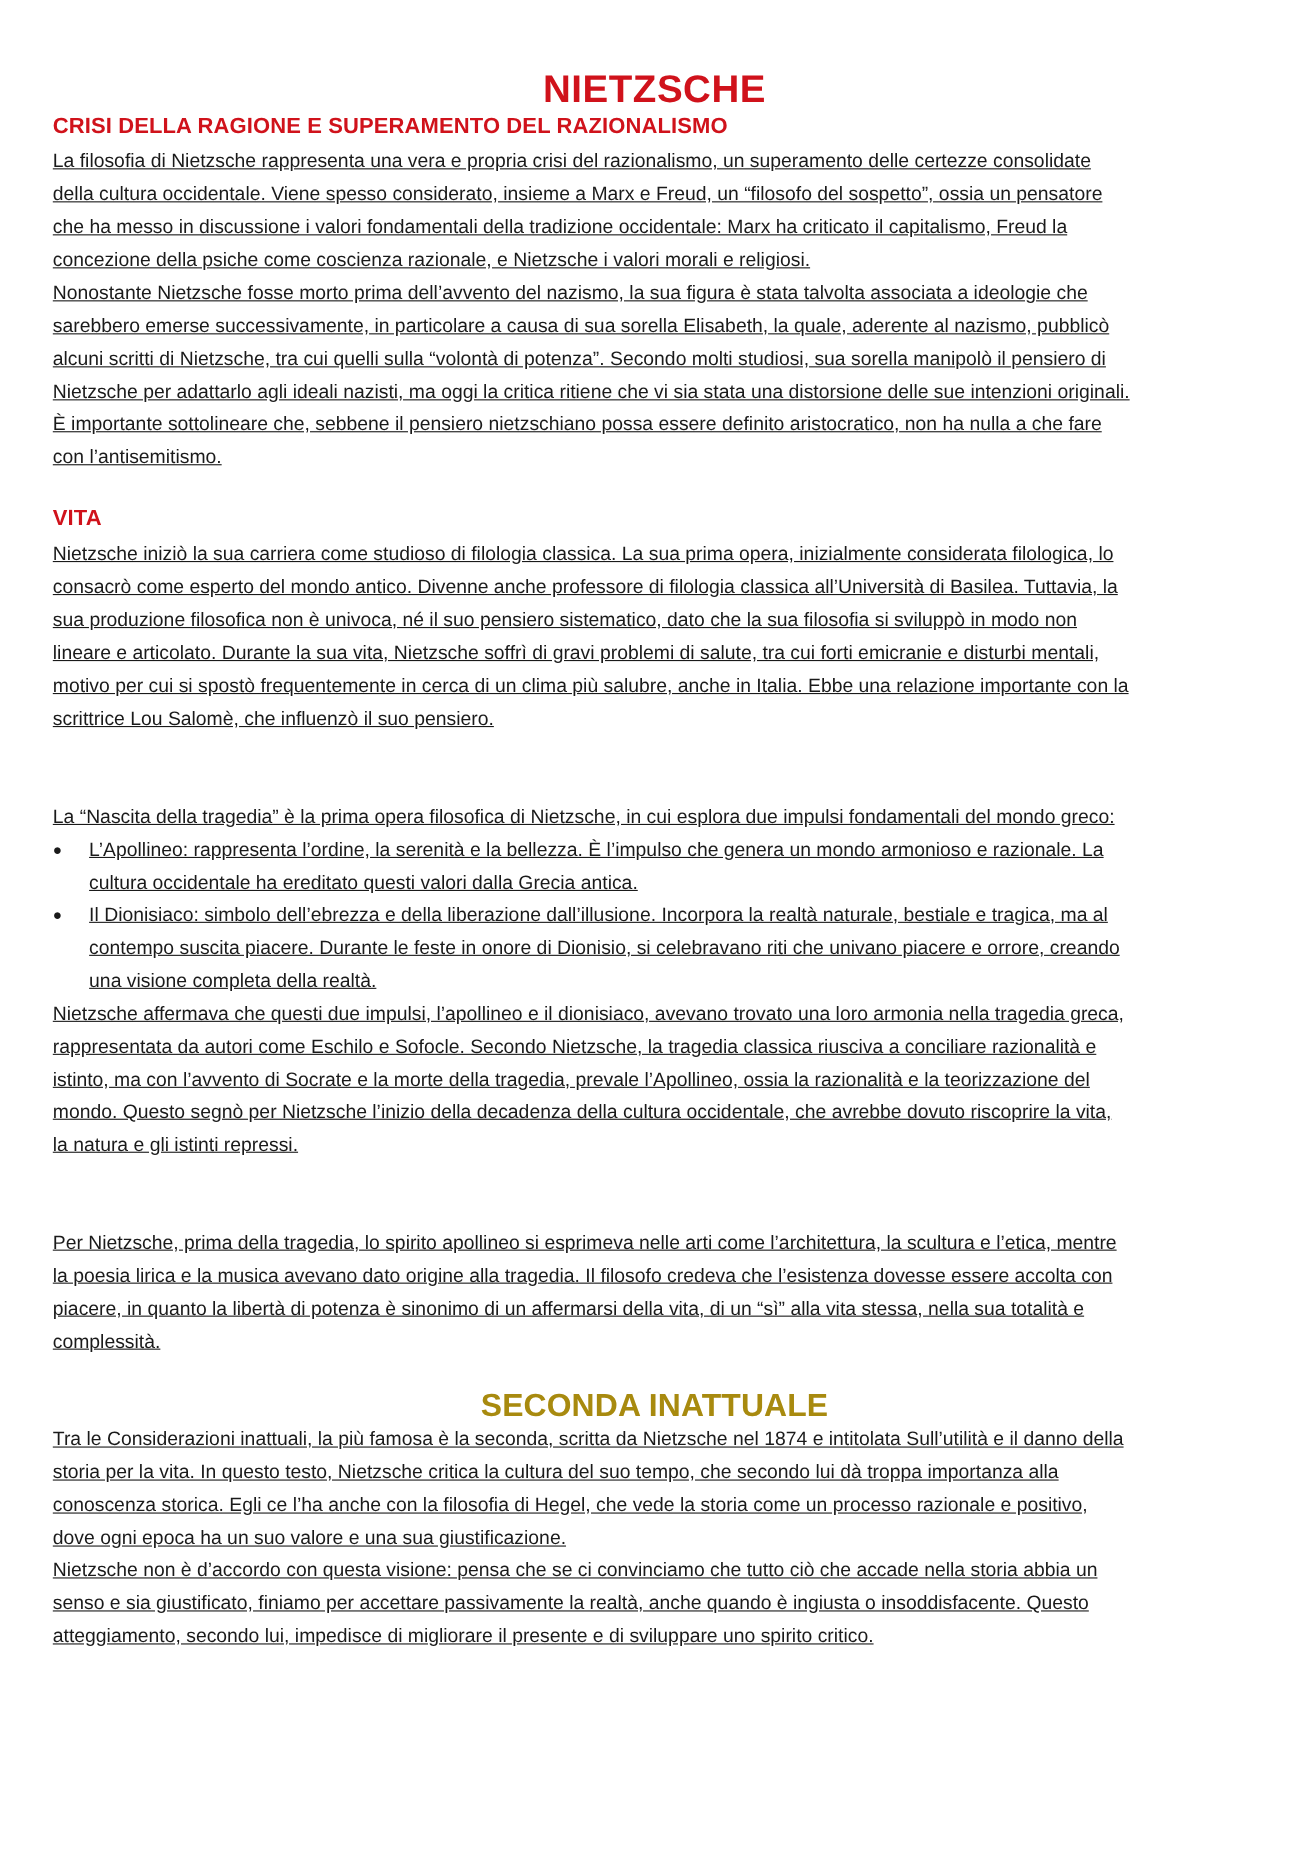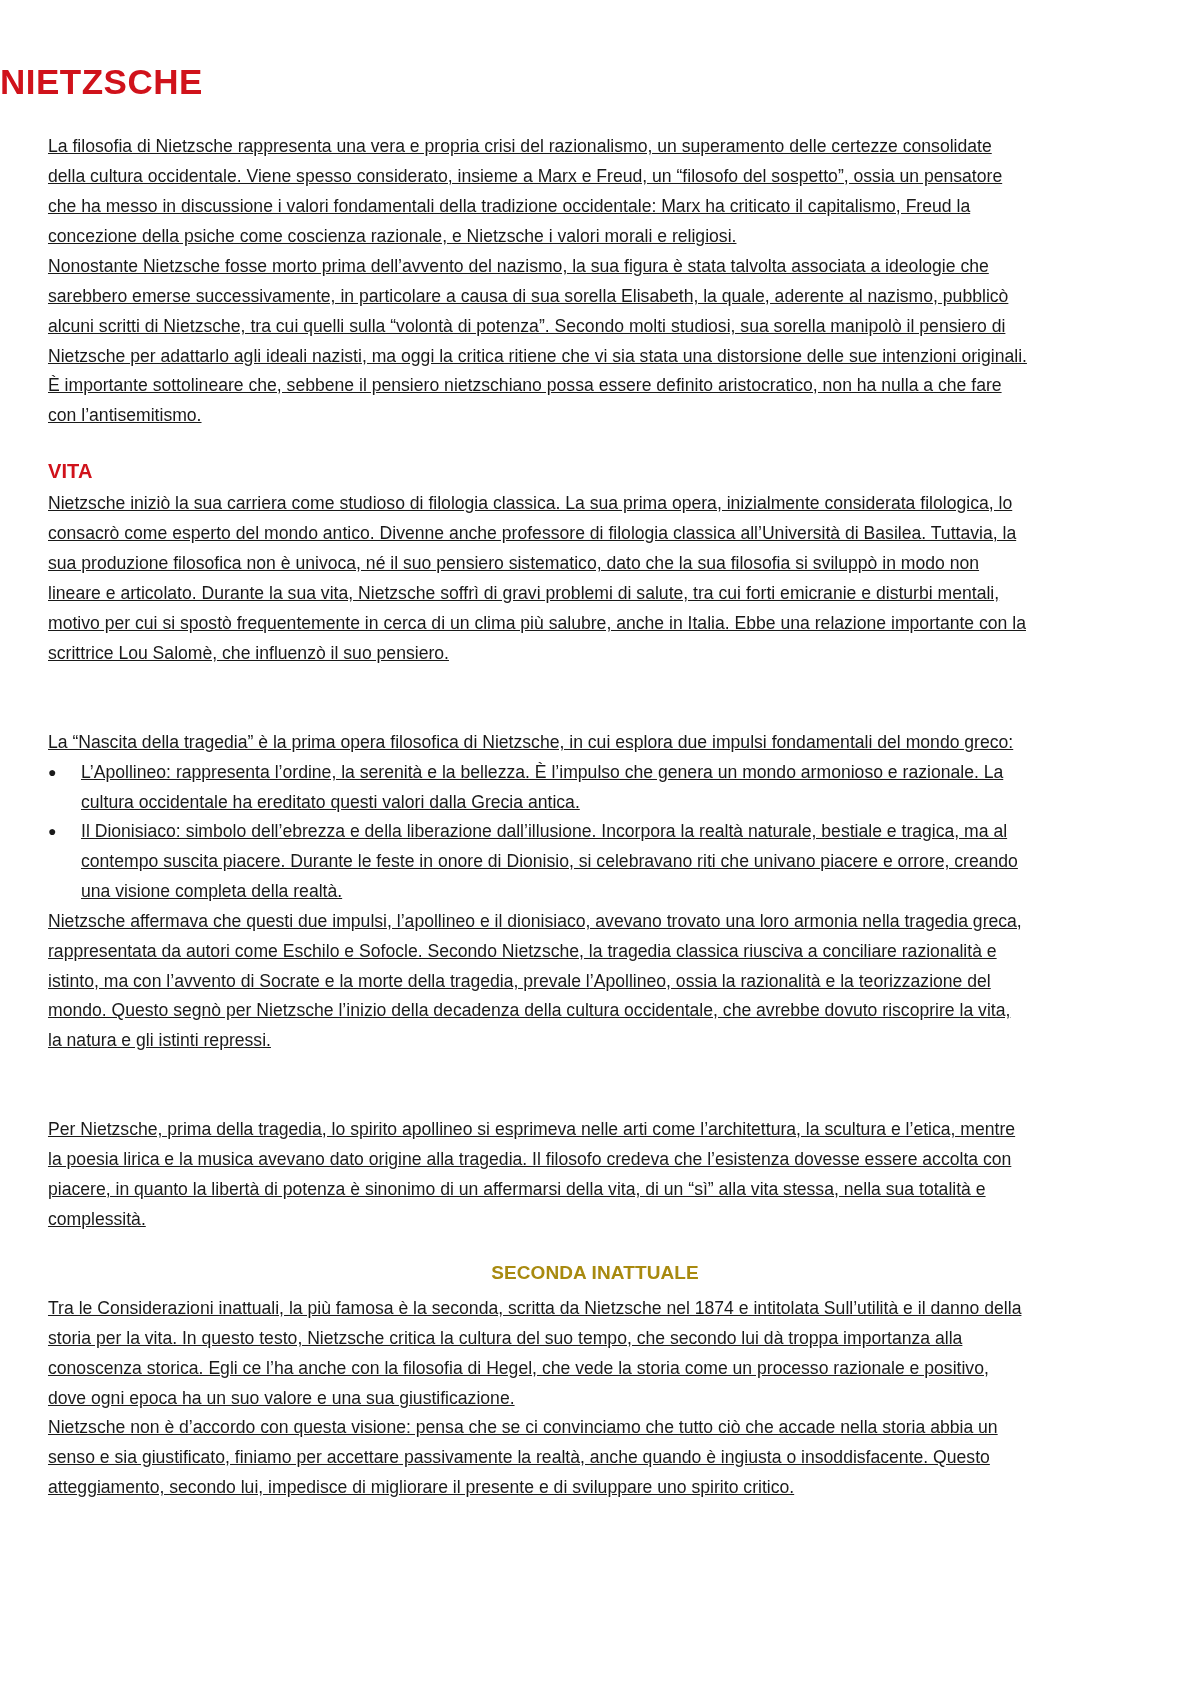--- a/index.html
+++ b/index.html
@@ -4,41 +4,42 @@
 <style>
   html, body { margin: 0; padding: 0; background: #ffffff; }
   body { width: 1190px; height: 1683px; overflow: hidden; position: relative; }
   .page {
     position: absolute; left: 0; top: 0; width: 1190px; height: 1683px;
     font-family: "Liberation Sans", "DejaVu Sans", sans-serif;
     color: #1a1a1a;
   }
   .title {
     position: absolute; left: 0; width: 1190px; top: 62px;
-    text-align: left; font-size: 35px; font-weight: bold; color: #d0121b;
+    text-align: center; font-size: 35px; font-weight: bold; color: #d0121b;
     letter-spacing: 0.5px;
   }
   .h {
     position: absolute; left: 48px; font-size: 20px; font-weight: bold; color: #d0121b;
     letter-spacing: 0.1px;
   }
-  .h.center { left: 0; width: 1190px; text-align: center; font-size: 19px; color: #a88a0f; }
+  .h.center { left: 0; width: 1190px; text-align: center; font-size: 29px; color: #a88a0f; }
   .line {
     position: absolute; left: 48px; font-size: 17.6px; line-height: 30px; white-space: nowrap; text-decoration: underline;
   }
   .line.indent { left: 81px; text-align: right; }
   .bullet { position: absolute; left: 48px; font-size: 14px; line-height: 30px; }
 </style>
 </head>
 <body>
 
 <div class="page">
 
   <div class="title">NIETZSCHE</div>
 
+  <div class="h" style="top:104px">CRISI DELLA RAGIONE E SUPERAMENTO DEL RAZIONALISMO</div>
   <div>
     <div class="line" style="top:131px">La filosofia di Nietzsche rappresenta una vera e propria crisi del razionalismo, un superamento delle certezze consolidate</div>
     <div class="line" style="top:161px">della cultura occidentale. Viene spesso considerato, insieme a Marx e Freud, un “filosofo del sospetto”, ossia un pensatore</div>
     <div class="line" style="top:191px">che ha messo in discussione i valori fondamentali della tradizione occidentale: Marx ha criticato il capitalismo, Freud la</div>
     <div class="line" style="top:221px">concezione della psiche come coscienza razionale, e Nietzsche i valori morali e religiosi.</div>
     <div class="line" style="top:251px">Nonostante Nietzsche fosse morto prima dell’avvento del nazismo, la sua figura è stata talvolta associata a ideologie che</div>
     <div class="line" style="top:281px">sarebbero emerse successivamente, in particolare a causa di sua sorella Elisabeth, la quale, aderente al nazismo, pubblicò</div>
     <div class="line" style="top:311px">alcuni scritti di Nietzsche, tra cui quelli sulla “volontà di potenza”. Secondo molti studiosi, sua sorella manipolò il pensiero di</div>
     <div class="line" style="top:341px">Nietzsche per adattarlo agli ideali nazisti, ma oggi la critica ritiene che vi sia stata una distorsione delle sue intenzioni originali.</div>
     <div class="line" style="top:370px">È importante sottolineare che, sebbene il pensiero nietzschiano possa essere definito aristocratico, non ha nulla a che fare</div>

